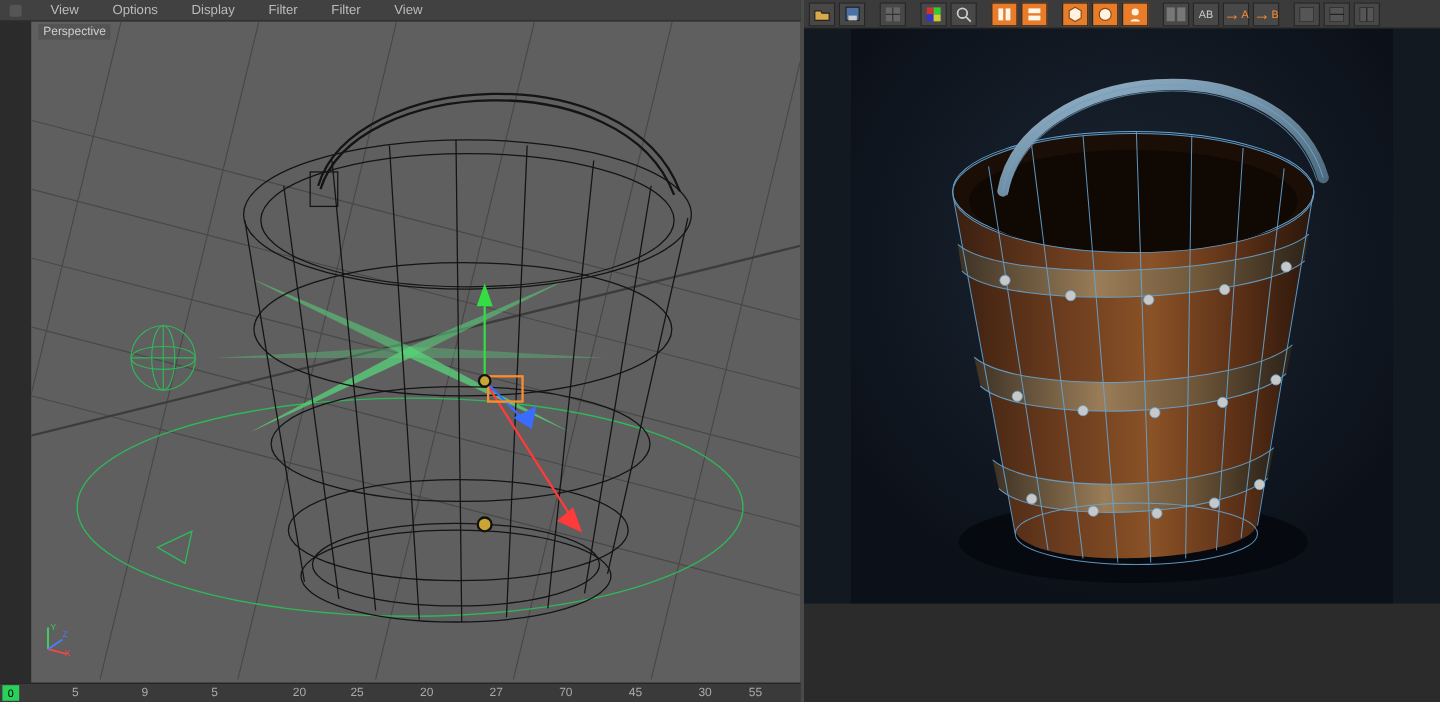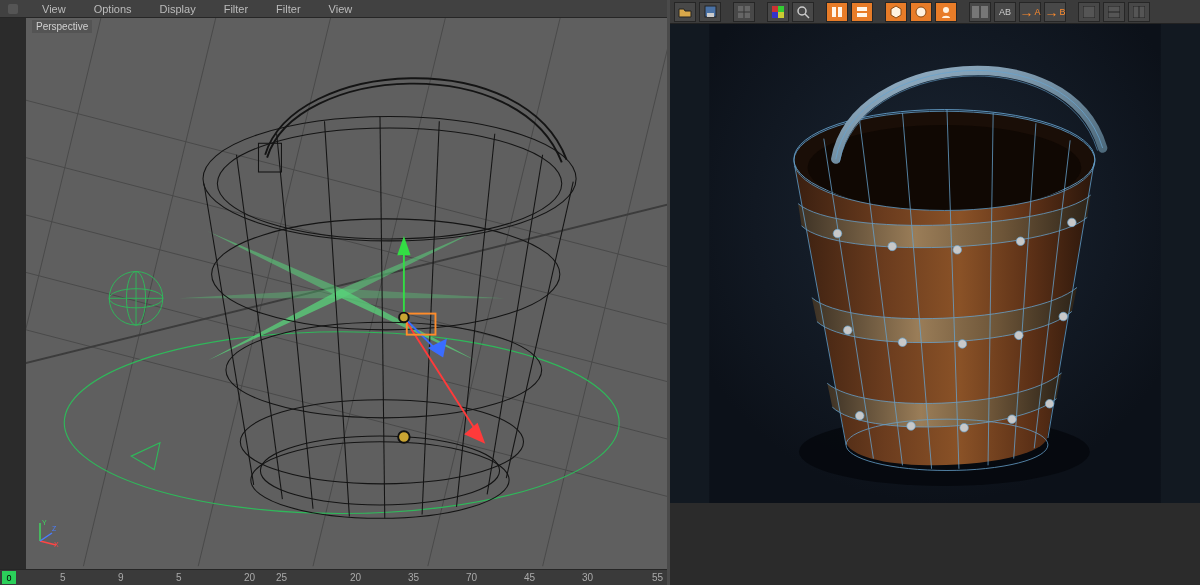--- a/index.html
+++ b/index.html
@@ -196,27 +196,27 @@
       <text x="18" y="12" font-size="7" fill="#4a7dff">Z</text>
     </svg>
   </div>
 
   <div class="timeline">
     <div class="frame-ind">0</div>
     <span class="tick" style="left:60px">5</span>
     <span class="tick" style="left:118px">9</span>
     <span class="tick" style="left:176px">5</span>
     <span class="tick" style="left:244px">20</span>
-    <span class="tick" style="left:276px">25</span>
+    <span class="tick" style="left:292px">25</span>
     <span class="tick" style="left:350px">20</span>
-    <span class="tick" style="left:408px">35</span>
+    <span class="tick" style="left:408px">27</span>
     <span class="tick" style="left:466px">70</span>
     <span class="tick" style="left:524px">45</span>
     <span class="tick" style="left:582px">30</span>
-    <span class="tick" style="left:652px">55</span>
+    <span class="tick" style="left:624px">55</span>
   </div>
 </div>
 
 <div class="right-panel">
   <div class="r-toolbar">
     <div class="tb-btn">
         <svg width="14" height="12">
           <path d="M1 3h5l1 2h6v6H1z" fill="#d9a84a" stroke="#222"></path>
         </svg>
       </div>

